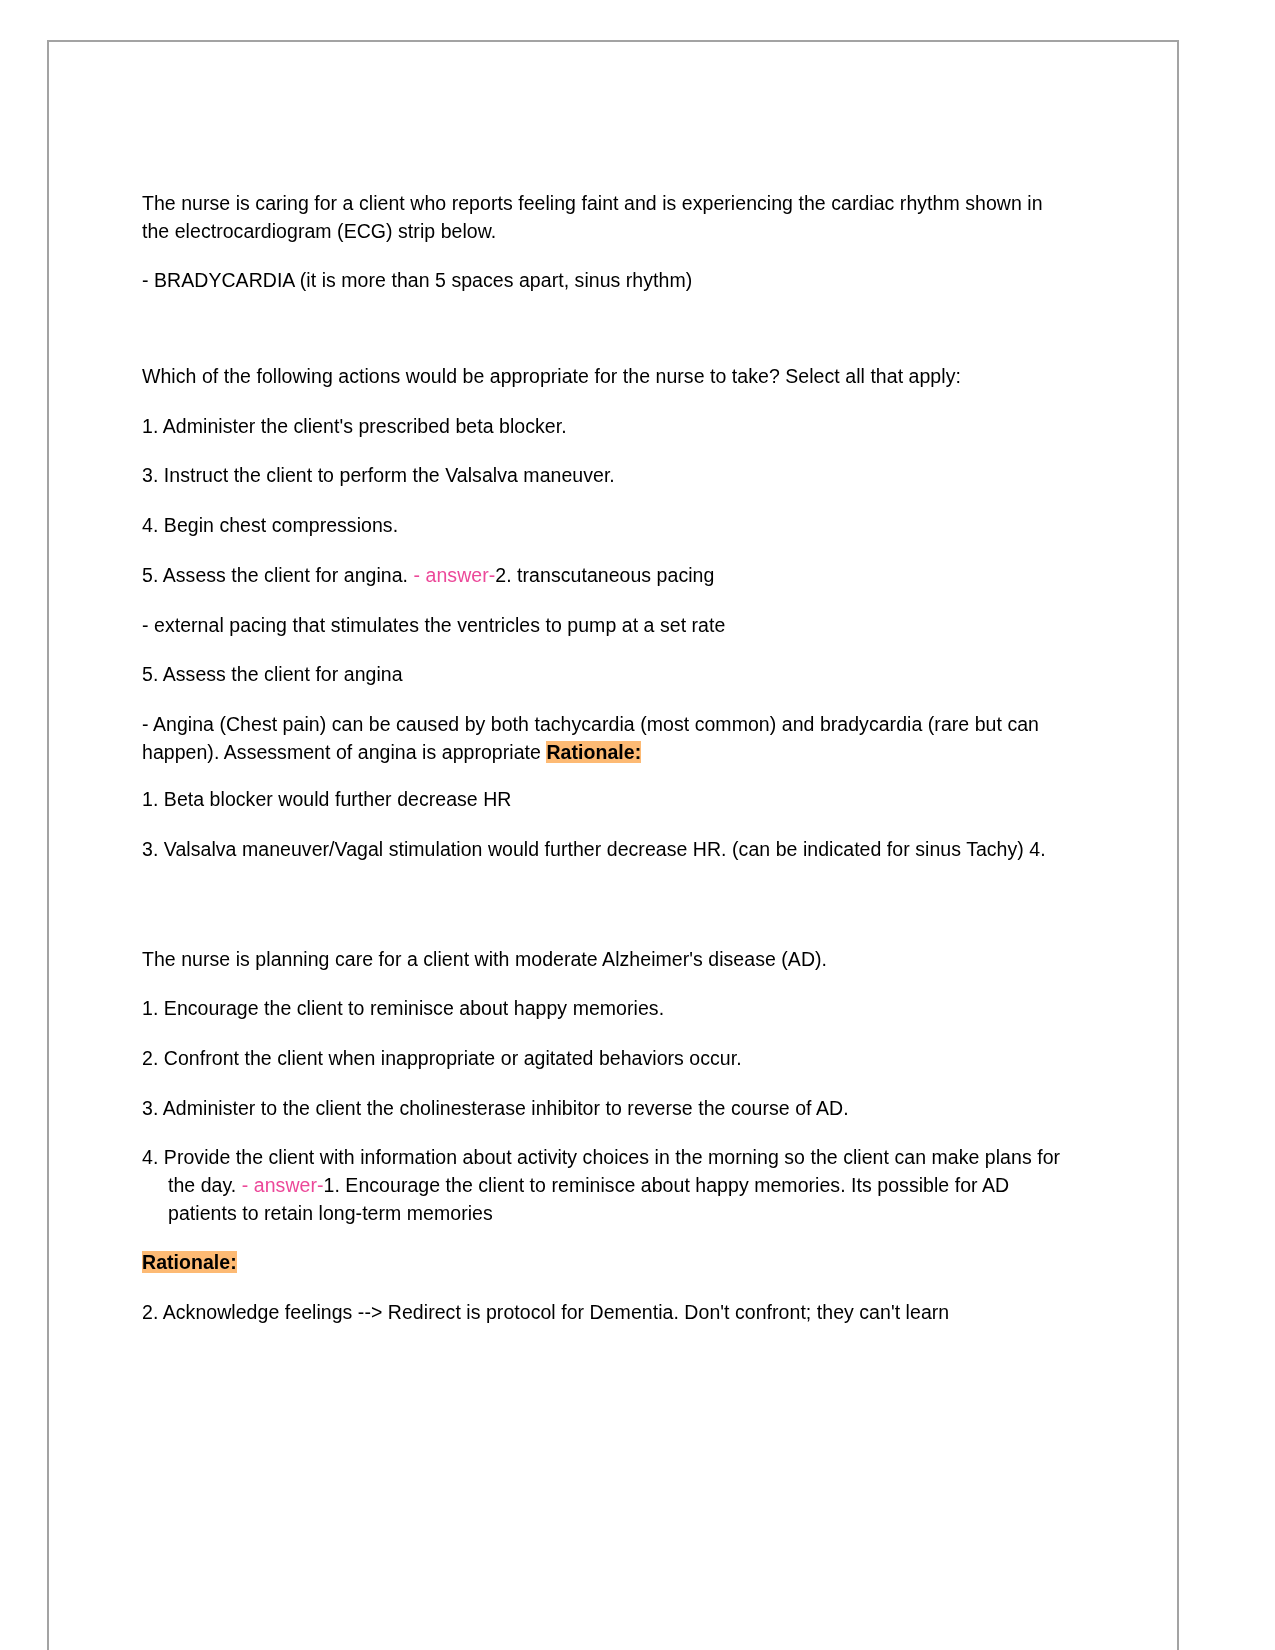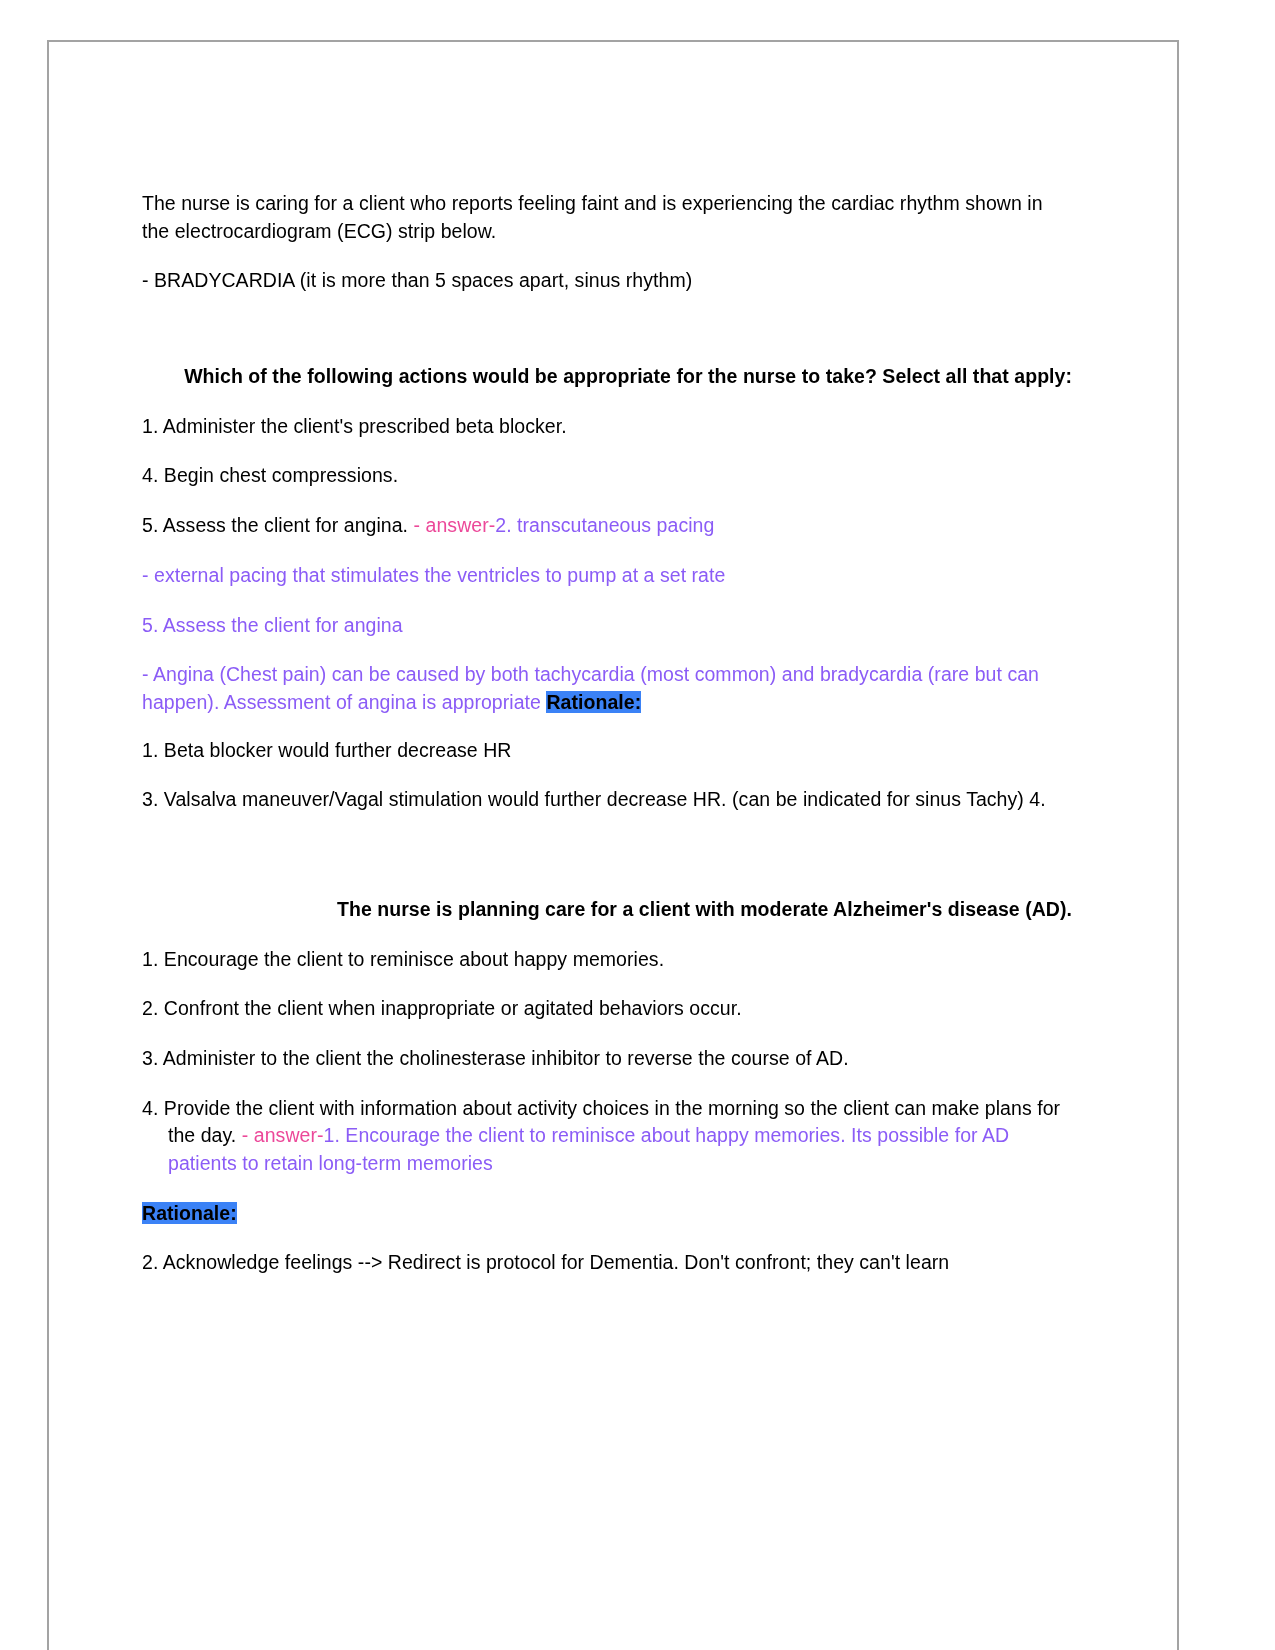--- a/index.html
+++ b/index.html
@@ -31,35 +31,34 @@
     width: 930px;
   }
   p {
     margin: 0 0 22px 0;
     font-size: 19.5px;
     line-height: 1.42;
     color: #000000;
     letter-spacing: 0.05px;
   }
   p.bold {
-    font-weight: bold;
-    text-align: right;
+    font-weight: normal;
   }
   p.hang {
     padding-left: 26px;
     text-indent: -26px;
   }
   .blue {
-    color: #8b5cf6;
+    color: #000000;
   }
   .green {
     color: #ec4899;
   }
   .hl {
-    background: #3b82f6;
+    background: #fdba74;
     color: #000000;
     font-weight: bold;
   }
   .rationale-line {
     margin-bottom: 20px;
   }
   .spacer-lg {
     height: 60px;
   }
   .spacer-md {
@@ -77,20 +76,21 @@
       <span>the electrocardiogram (ECG) strip below.</span>
     </p>
 
     <p>- BRADYCARDIA (it is more than 5 spaces apart, sinus rhythm)</p>
 
     <div class="spacer-md"></div>
 
     <p class="bold">Which of the following actions would be appropriate for the nurse to take? Select all that apply:</p>
 
     <p>1. Administer the client's prescribed beta blocker.</p>
+    <p>3. Instruct the client to perform the Valsalva maneuver.</p>
     <p>4. Begin chest compressions.</p>
 
     <p>
       <span>5. Assess the client for angina.</span><span class="green"> - answer-</span><span class="blue">2. transcutaneous pacing</span>
     </p>
 
     <p class="blue">- external pacing that stimulates the ventricles to pump at a set rate</p>
     <p class="blue">5. Assess the client for angina</p>
 
     <p class="rationale-line">

